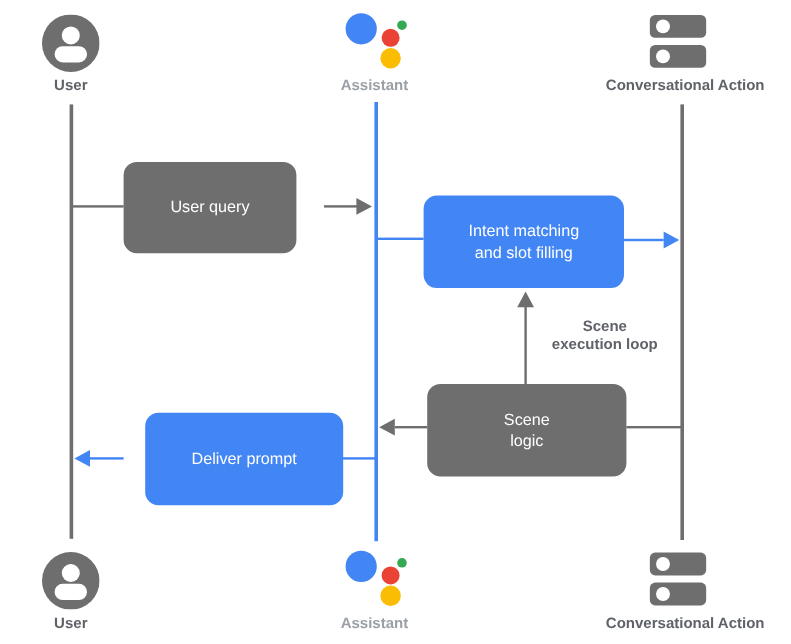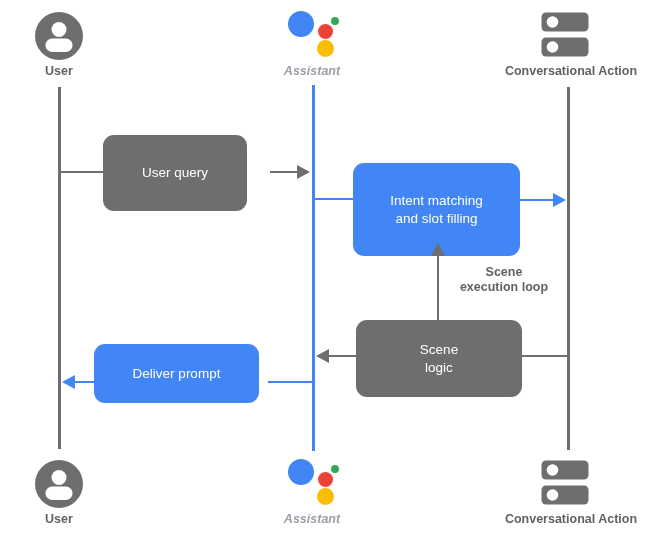--- a/index.html
+++ b/index.html
@@ -18,21 +18,21 @@
     display:flex;align-items:center;justify-content:center;text-align:center;
     font-size:13.5px;line-height:18px;white-space:pre-line;
   }
   .gray-bg{background:#6e6e6e;}
   .blue-bg{background:#4285f4;}
   
   .actor-label{
     position:absolute;font-size:12.5px;font-weight:bold;color:#5f6368;
     text-align:center;line-height:15px;white-space:pre-line;
   }
-  .muted{color:#9aa0a6;font-style:italic;}
+  .muted{color:#9aa0a6;}
   
   .ah{position:absolute;width:0;height:0;}
   .ah-right-gray{border-top:7px solid transparent;border-bottom:7px solid transparent;border-left:13px solid #6e6e6e;}
   .ah-right-blue{border-top:7px solid transparent;border-bottom:7px solid transparent;border-left:13px solid #4285f4;}
   .ah-left-gray{border-top:7px solid transparent;border-bottom:7px solid transparent;border-right:13px solid #6e6e6e;}
   .ah-left-blue{border-top:7px solid transparent;border-bottom:7px solid transparent;border-right:13px solid #4285f4;}
   .ah-up-gray{border-left:7px solid transparent;border-right:7px solid transparent;border-bottom:13px solid #6e6e6e;}
   
   .alogo{position:absolute;width:52px;height:50px;}
   .alogo span{position:absolute;border-radius:50%;display:block;}
@@ -66,25 +66,25 @@
     <rect x="0.5" y="0.5" width="47" height="19" rx="4.5" fill="#6e6e6e"></rect>
     <circle cx="11.5" cy="10" r="5.8" fill="#ffffff"></circle>
     <rect x="0.5" y="25.5" width="47" height="19" rx="4.5" fill="#6e6e6e"></rect>
     <circle cx="11.5" cy="35" r="5.8" fill="#ffffff"></circle>
   </svg>
   <div class="actor-label" style="left:19px;top:64px;width:80px;">User</div>
   <div class="actor-label muted" style="left:262px;top:64px;width:100px;">Assistant</div>
   <div class="actor-label" style="left:481px;top:64px;width:180px;">Conversational Action</div>
 
   <div class="box gray-bg" style="left:103px;top:135px;width:144px;height:76px;">User query</div>
-  <div class="box blue-bg" style="left:353px;top:163px;width:167px;height:93px;">Intent matching
+  <div class="box blue-bg" style="left:353px;top:163px;width:167px;height:77px;">Intent matching
 and slot filling</div>
   <div class="box gray-bg" style="left:356px;top:320px;width:166px;height:77px;">Scene
 logic</div>
-  <div class="box blue-bg" style="left:94px;top:344px;width:165px;height:59px;">Deliver prompt</div>
+  <div class="box blue-bg" style="left:121px;top:344px;width:165px;height:77px;">Deliver prompt</div>
 
   <div class="hline gray-ln" style="left:59px;top:170.75px;width:44px;"></div>
 
   <div class="hline gray-ln" style="left:270px;top:170.75px;width:28px;"></div>
   <div class="ah ah-right-gray" style="left:297px;top:165px;"></div>
 
   <div class="hline blue-ln" style="left:314px;top:197.75px;width:39px;"></div>
 
   <div class="hline blue-ln" style="left:520px;top:198.75px;width:33px;"></div>
   <div class="ah ah-right-blue" style="left:553px;top:193px;"></div>

